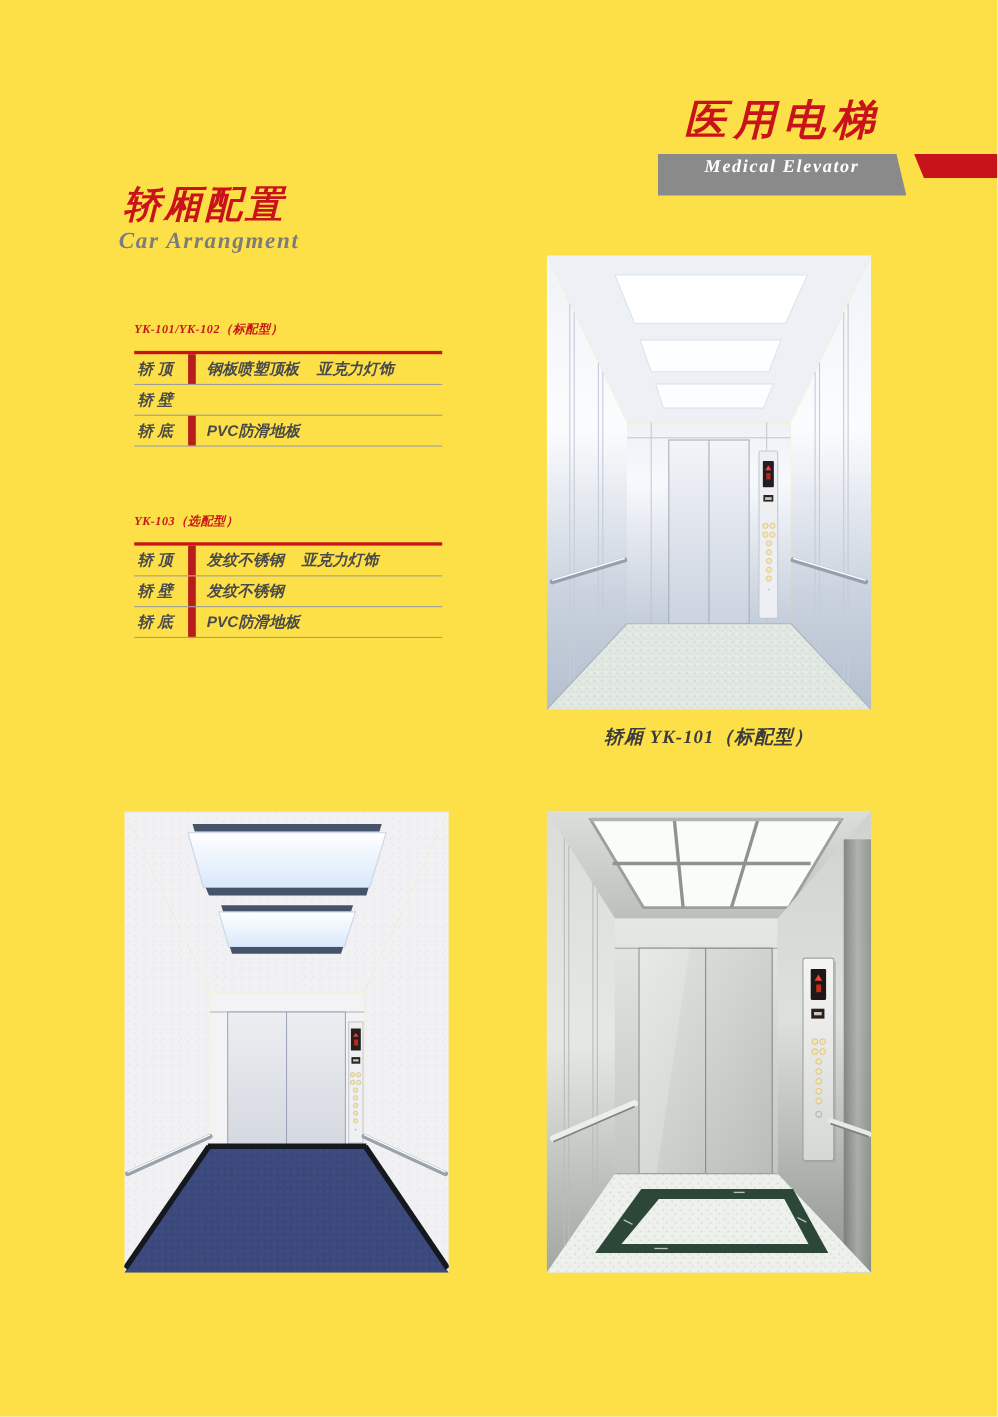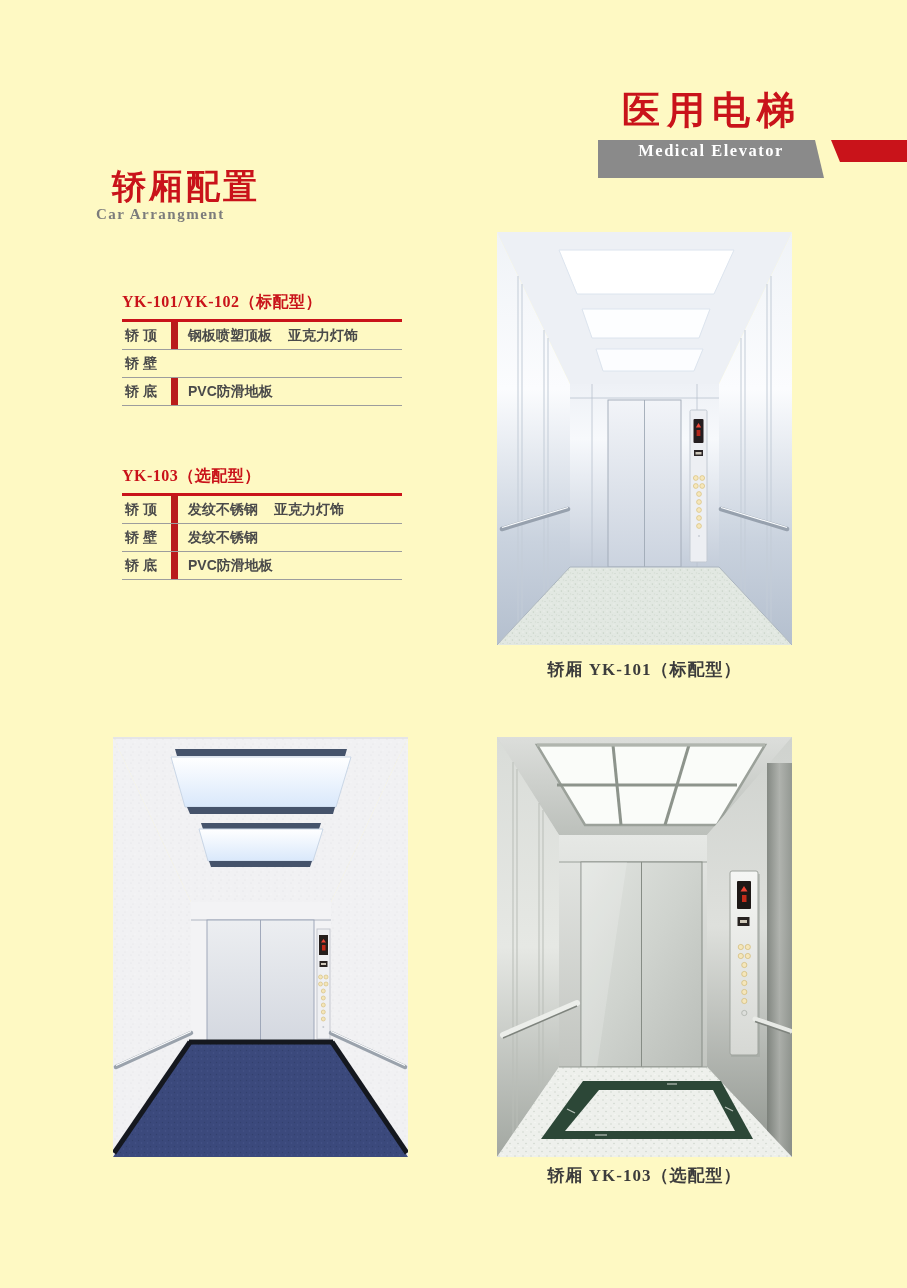--- a/index.html
+++ b/index.html
@@ -1,22 +1,22 @@
 <!DOCTYPE html>
 <html style="--accent-red: #c9131a; --banner-gray: #8a8a8a; --carpet-blue: #3b497c; --marble-green: #2c4737;"><head>
 <meta charset="utf-8">
 <style>
   :root{
     --accent-red:#c9131a;
     --banner-gray:#8a8a8a;
   }
   html,body{margin:0;padding:0;background:#fff;}
   .page{
-    position:relative;width:907px;height:1288px;background:#fef9c3;
-    font-family:"Liberation Sans",sans-serif;overflow:hidden;
+    position:relative;width:907px;height:1288px;background:#fde047;
+    font-family:"Liberation Sans",sans-serif;overflow:hidden;font-style:italic;
   }
   
   .hdr-cn{
     position:absolute;left:598px;top:88px;width:228px;
     text-align:center;font-size:38px;line-height:44px;font-weight:bold;
     color:var(--accent-red);letter-spacing:7px;
   }
   .banner-gray{
     position:absolute;left:598px;top:140px;width:226px;height:38px;
     background:var(--banner-gray);
@@ -28,29 +28,29 @@
     position:absolute;left:831px;top:140px;width:76px;height:22px;
     background:var(--accent-red);
     clip-path:polygon(0 0,100% 0,100% 100%,9px 100%);
   }
   
   .sec-cn{
     position:absolute;left:112px;top:166px;font-size:34px;line-height:40px;
     font-weight:bold;color:var(--accent-red);letter-spacing:3px;
   }
   .sec-en{
-    position:absolute;left:96px;top:206px;font-size:15px;font-weight:bold;
+    position:absolute;left:108px;top:206px;font-size:21px;font-weight:bold;
     color:#7c7c7c;font-family:"Liberation Serif",serif;letter-spacing:1.5px;
   }
   
   .spec{position:absolute;left:122px;width:280px;}
   #spec1{top:292px;}
   #spec2{top:466px;}
   .spec-title{
-    font-size:16px;font-weight:bold;color:var(--accent-red);
+    font-size:11px;font-weight:bold;color:var(--accent-red);
     font-family:"Liberation Serif",serif;letter-spacing:.5px;
     margin:0 0 7px 0;height:20px;
   }
   .spec-body{border-top:3px solid var(--accent-red);}
   .spec-row{
     display:flex;align-items:stretch;height:27px;
     border-bottom:1px solid #9d9d9d;
     font-size:14px;font-weight:bold;color:#4a4a4a;
   }
   .spec-label{
@@ -407,15 +407,14 @@
       <polygon points="102,353 216,353 238,394 68,394" fill="url(#c-marble)"></polygon>
       <g stroke="#e8ece7" stroke-width="1.2" opacity="0.75">
         <line x1="98" y1="398" x2="110" y2="398"></line>
           <line x1="170" y1="347" x2="180" y2="347"></line>
         <line x1="228" y1="370" x2="236" y2="374"></line>
           <line x1="70" y1="372" x2="78" y2="376"></line>
       </g>
       <line x1="62" y1="330" x2="210" y2="330" stroke="#989d97"></line>
     </svg>
   </div>
-  <div class="cap" id="cap3">轿厢 YK-103（选配型）</div>
 
 </div>
 
 </body></html>

